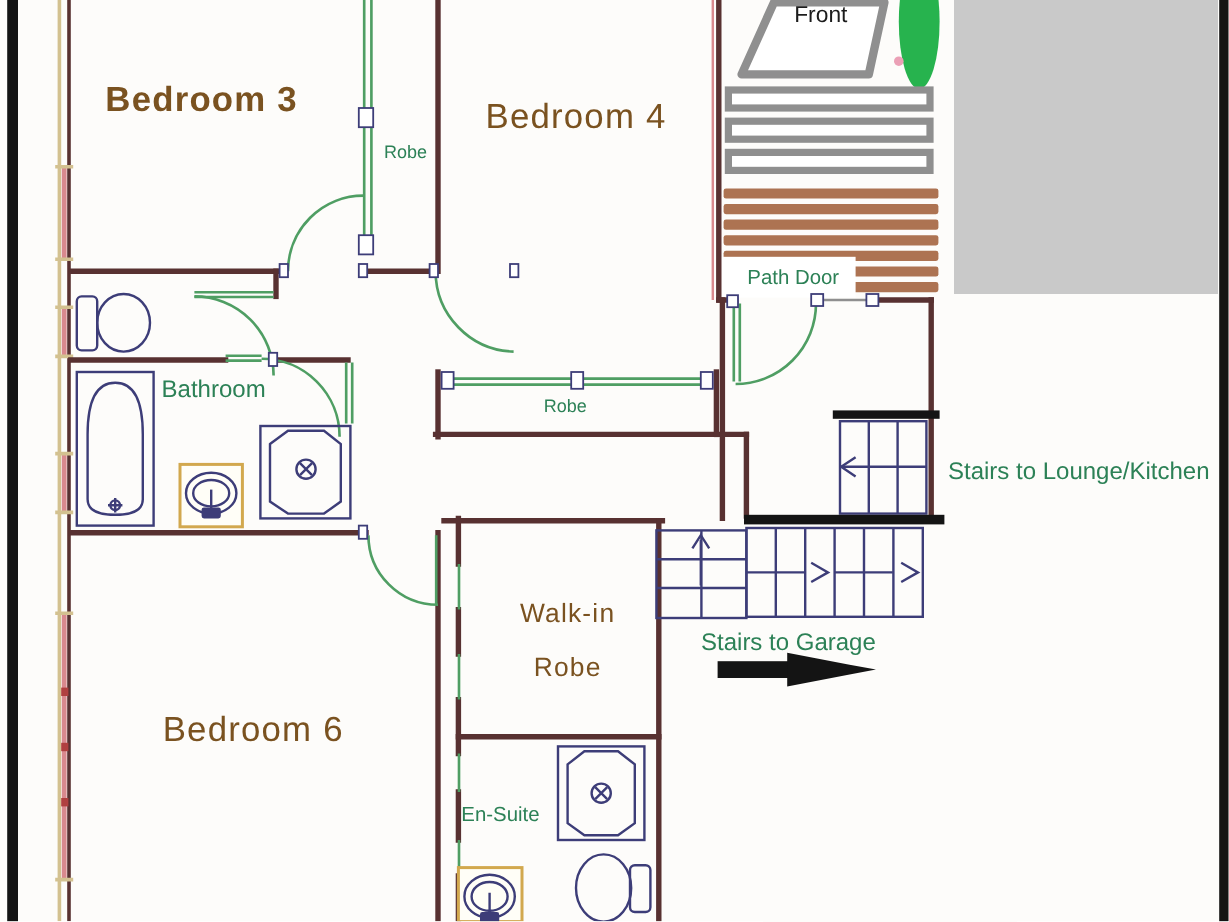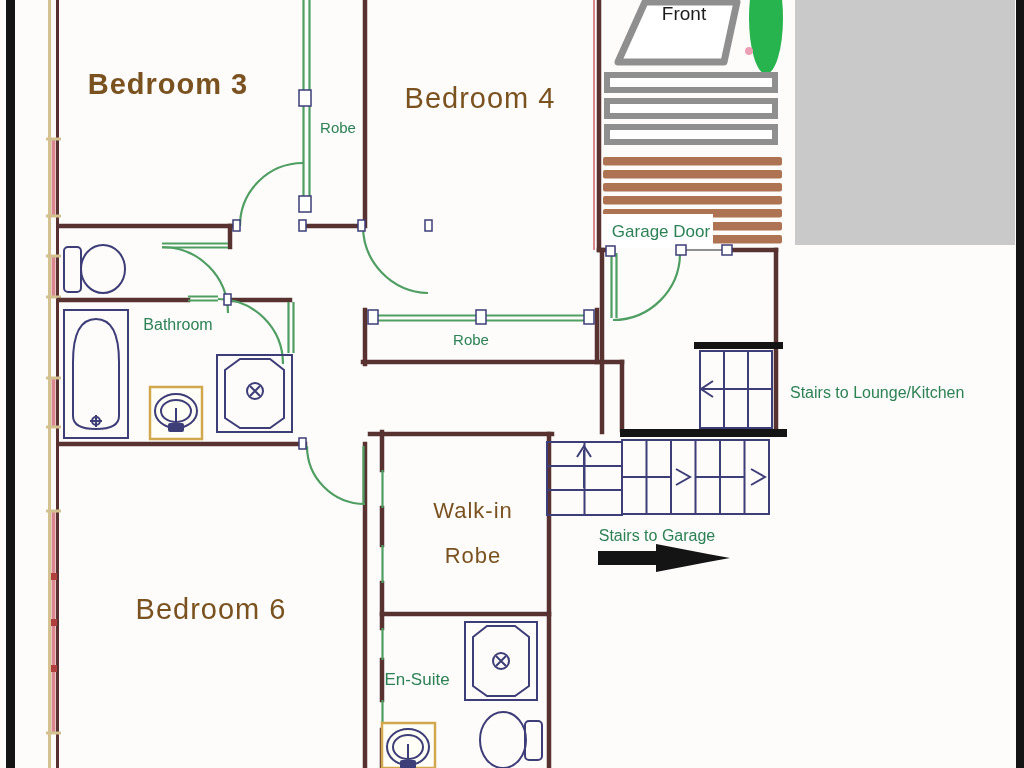--- a/index.html
+++ b/index.html
@@ -20,21 +20,21 @@
   .nv {fill:var(--fixture-navy,#3d3d78);}
   .gs {stroke:var(--step-gray,#8f8f8f);stroke-width:6;fill:#fff;}
   .pb {fill:var(--porch-brown,#ad7352);}
   .bk {fill:var(--bar-black,#141414);}
   .tb {stroke:var(--sink-box-tan,#d2a84e);stroke-width:2.5;fill:#fffef7;}
   .gryln{stroke:var(--step-gray,#8f8f8f);stroke-width:2;fill:none;}
   
   .lbl{position:absolute;white-space:nowrap;transform:translate(-50%,-50%);line-height:1;}
   .brown{color:var(--label-brown,#7a5220);font-size:29px;letter-spacing:1px;}
   .brown-lg{color:var(--label-brown,#7a5220);font-size:22px;letter-spacing:1px;}
-  .green{color:var(--label-green,#2c8156);font-size:16px;}
+  .green{color:var(--label-green,#2c8156);font-size:20px;}
   .green-sm{color:var(--label-green,#2c8156);font-size:15px;}
   .green-md{color:var(--label-green,#2c8156);font-size:17px;}
   .black{color:var(--label-black,#1c1c1c);font-size:19px;}
   .left-anchor{transform:translate(0,-50%);}
 </style>
 </head>
 <body>
 
 <div id="canvas">
 
@@ -203,21 +203,21 @@
     <g>
       <rect class="bk" x="598" y="551" width="60" height="14"></rect>
       <polygon class="bk" points="656,544 682,549 708,554 730,558 708,562 682,567 656,572"></polygon>
     </g>
   </svg>
 
   <div class="lbl brown" style="left:168px;top:84px;font-weight:bold;">Bedroom 3</div>
   <div class="lbl green-sm" style="left:338px;top:127px;">Robe</div>
   <div class="lbl brown" style="left:480px;top:98px;">Bedroom 4</div>
   <div class="lbl black" style="left:684px;top:13px;">Front</div>
-  <div class="lbl green-md" style="left:661px;top:231px;">Garage Door</div>
+  <div class="lbl green-md" style="left:661px;top:231px;">Path Door</div>
   <div class="lbl green" style="left:178px;top:325px;">Bathroom</div>
   <div class="lbl green-sm" style="left:471px;top:339px;">Robe</div>
   <div class="lbl green left-anchor" style="left:790px;top:393px;">Stairs to Lounge/Kitchen</div>
   <div class="lbl brown-lg" style="left:473px;top:511px;">Walk-in</div>
   <div class="lbl brown-lg" style="left:473px;top:556px;">Robe</div>
   <div class="lbl green" style="left:657px;top:536px;">Stairs to Garage</div>
   <div class="lbl brown" style="left:211px;top:609px;">Bedroom 6</div>
   <div class="lbl green-md" style="left:417px;top:679px;">En-Suite</div>
 </div>
 

